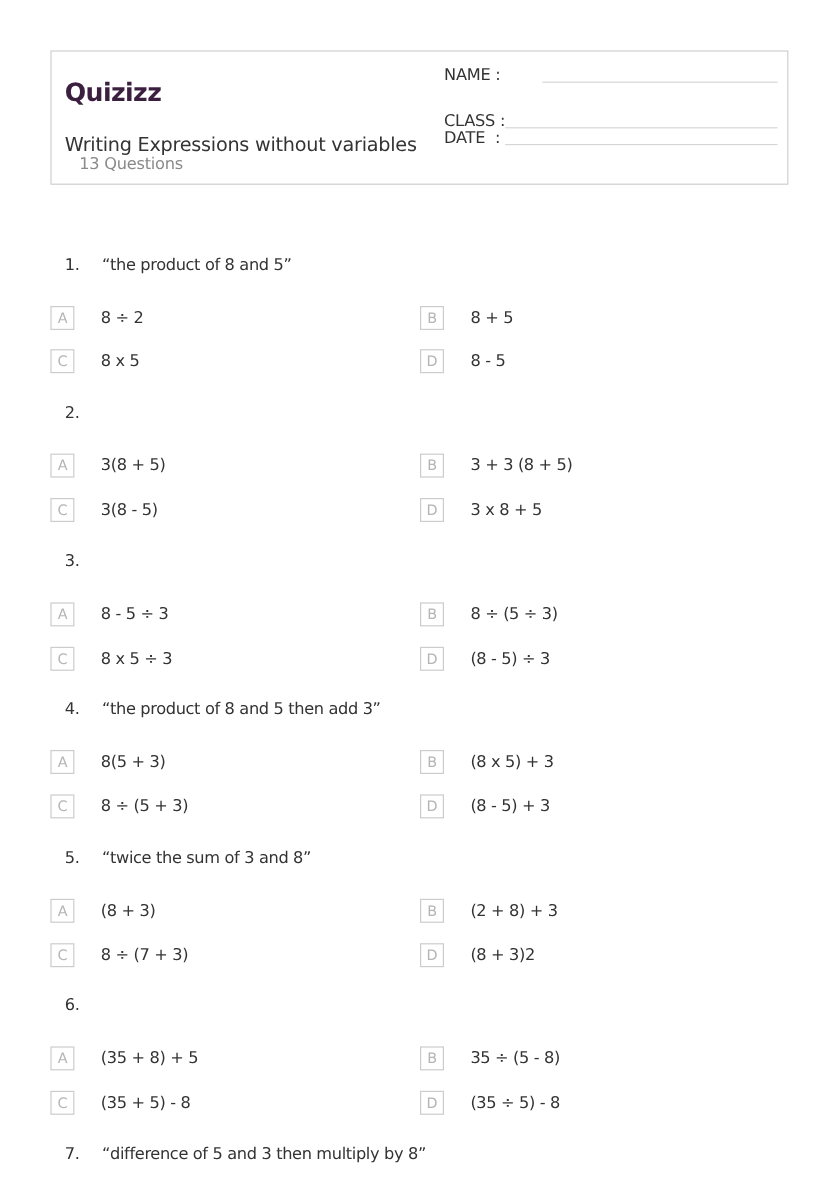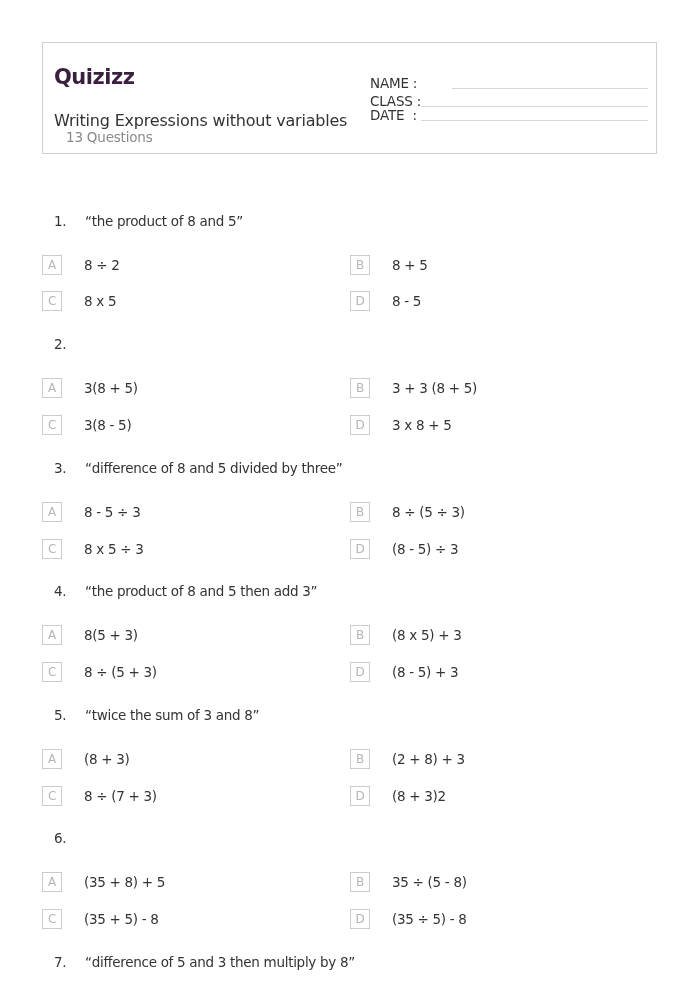--- a/index.html
+++ b/index.html
@@ -47,21 +47,21 @@
     }
   </style>
 </head>
 <body>
 
 <div class="header-box">
   <div class="logo">Quizizz</div>
   <div class="worksheet-title">Writing Expressions without variables</div>
   <div class="question-count">13 Questions</div>
 
-  <div class="field-row" style="top:28px;gap:31px;">
+  <div class="field-row" style="top:8px;gap:31px;">
     <span class="field-label">NAME :</span>
     <span class="field-line"></span>
   </div>
   <div class="field-row" style="top:46px;">
     <span class="field-label">CLASS :</span>
     <span class="field-line"></span>
   </div>
   <div class="field-row" style="top:60px;">
     <span class="field-label" style="white-space:pre;">DATE  :</span>
     <span class="field-line"></span>
@@ -104,21 +104,20 @@
   <span class="letter">C</span>
   <span>3(8 - 5)</span>
 </div>
 <div class="option" style="left:350px; top:415px;">
   <span class="letter">D</span>
   <span>3 x 8 + 5</span>
 </div>
 
 <div class="question" style="top:460px;">
   <span class="qnum">3.</span>
-  <span>“difference of 8 and 5 divided by three”</span>
 </div>
 <div class="option" style="left:42px; top:502px;">
   <span class="letter">A</span>
   <span>8 - 5 ÷ 3</span>
 </div>
 <div class="option" style="left:350px; top:502px;">
   <span class="letter">B</span>
   <span>8 ÷ (5 ÷ 3)</span>
 </div>
 <div class="option" style="left:42px; top:539px;">

